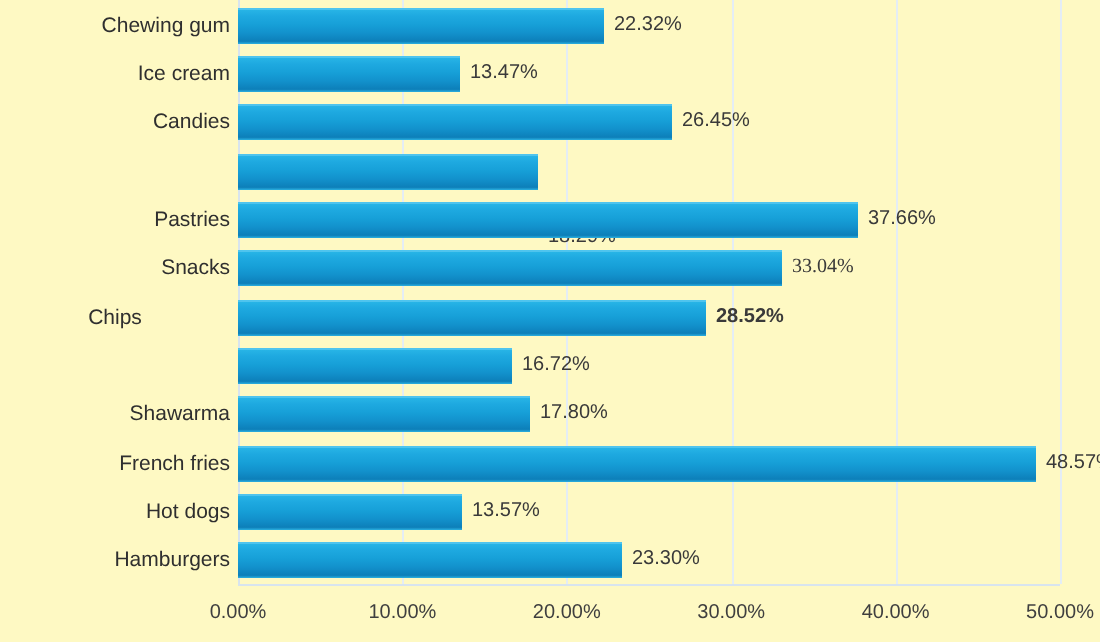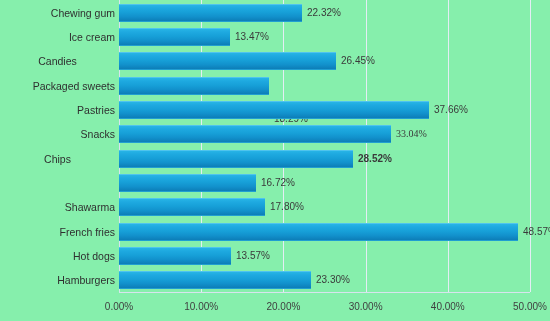--- a/index.html
+++ b/index.html
@@ -4,21 +4,21 @@
 <style>
   html, body {
     margin: 0;
     padding: 0;
     background: #ffffff;
   }
   #chart-root {
     position: relative;
     width: 550px;
     height: 321px;
-    background: #86efac;
+    background: #fef9c3;
     font-family: "Liberation Sans", sans-serif;
     overflow: hidden;
   }
 
   
   #category-axis {
     position: absolute;
     left: 0;
     top: 0;
     width: 115px;
@@ -101,22 +101,21 @@
   }
 </style>
 </head>
 <body>
 
 <div id="chart-root">
 
   <div id="category-axis">
       <div class="cat-label" style="top: 8px;">Chewing gum</div>
       <div class="cat-label" style="top: 32px;">Ice cream</div>
-      <div class="cat-label" style="top: 56px; text-align: center;">Candies</div>
-      <div class="cat-label" style="top: 81px;">Packaged sweets</div>
+      <div class="cat-label" style="top: 56px;">Candies</div>
       <div class="cat-label" style="top: 105px;">Pastries</div>
       <div class="cat-label" style="top: 129px;">Snacks</div>
       <div class="cat-label" style="top: 154px; text-align: center;">Chips</div>
       <div class="cat-label" style="top: 202px; padding-left: 24px;">Shawarma</div>
       <div class="cat-label" style="top: 227px;">French fries</div>
       <div class="cat-label" style="top: 251px;">Hot dogs</div>
       <div class="cat-label" style="top: 275px;">Hamburgers</div>
     </div>
 
   <div id="plot-area">

